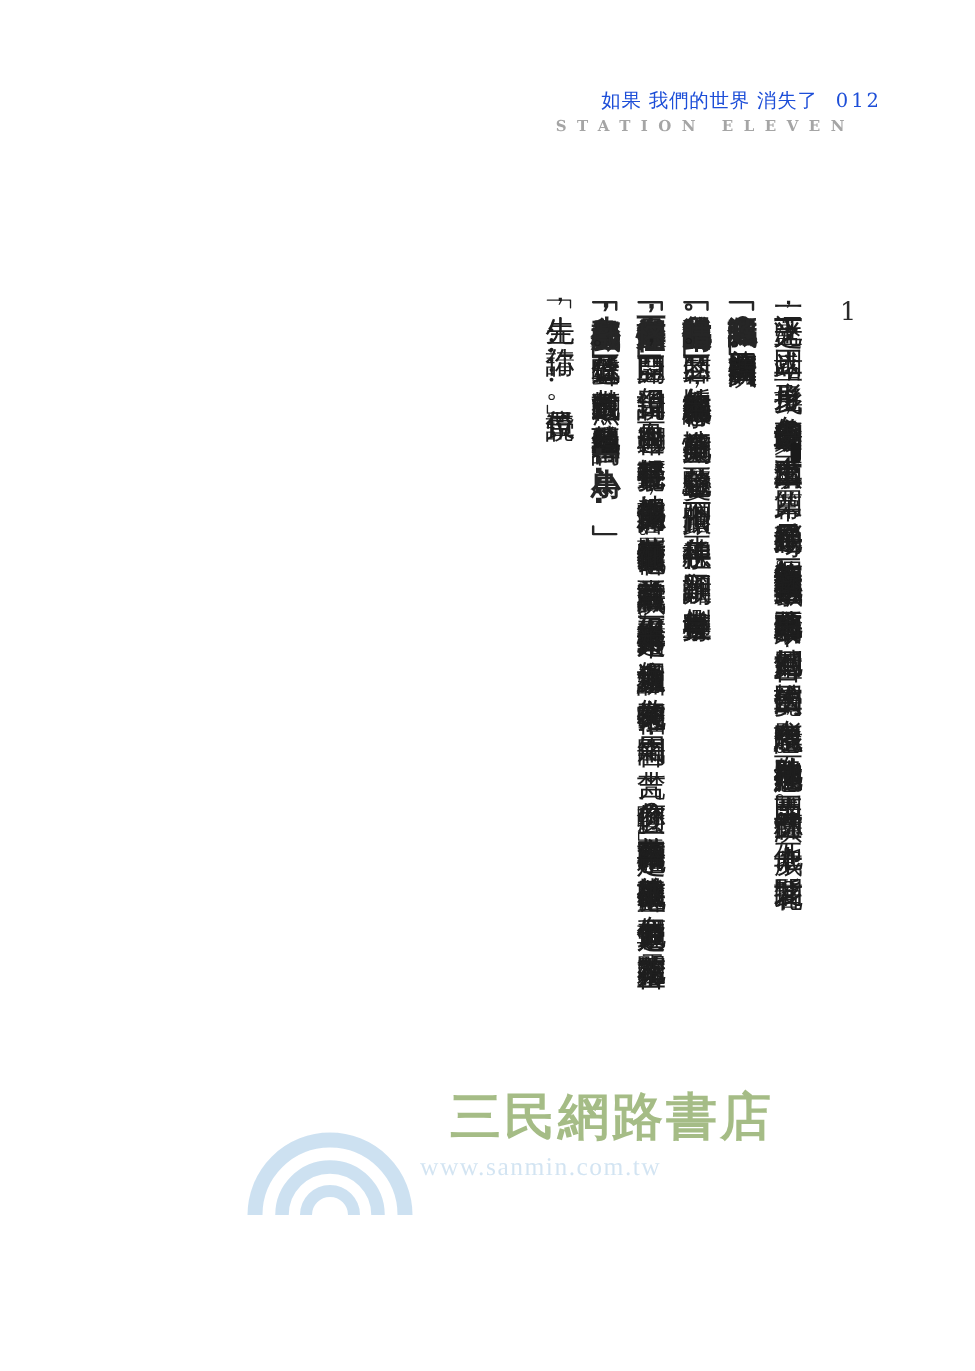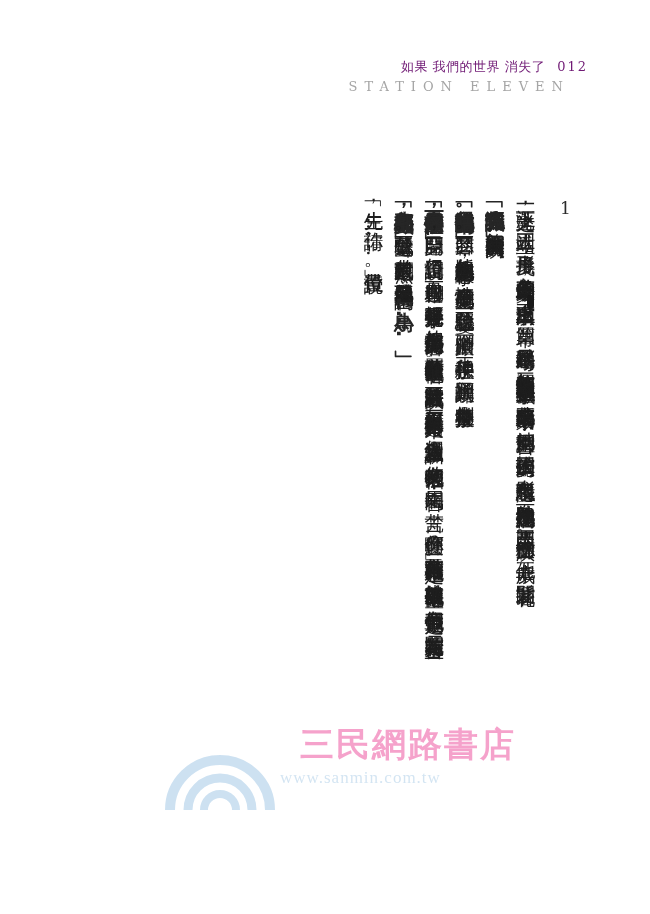--- a/index.html
+++ b/index.html
@@ -16,35 +16,36 @@
       color: #1e1e1e;
     }
     .running-head {
       position: absolute;
       top: 58px;
       right: 62px;
       text-align: right;
     }
     .running-title {
       font-size: 13px;
-      color: #701a75;
+      color: #1d4ed8;
       letter-spacing: 0.5px;
       white-space: nowrap;
     }
     .running-title .page-num {
       margin-left: 12px;
       letter-spacing: 2px;
     }
     .running-sub {
-      font-size: 13px;
+      font-size: 10px;
       color: #a5a5a5;
       letter-spacing: 7px;
       margin-top: 3px;
       margin-right: 18px;
       white-space: nowrap;
+      font-weight: bold;
     }
     .chapter-number {
       position: absolute;
       top: 198px;
       left: 560px;
       font-size: 17px;
       color: #2a2a2a;
     }
     .body-text {
       position: absolute;
@@ -92,21 +93,21 @@
       width: 120px;
       height: 120px;
     }
     .watermark-name {
       position: absolute;
       left: 140px;
       top: 6px;
       font-family: "DejaVu Sans", sans-serif;
       font-size: 34px;
       font-weight: bold;
-      color: #ec4899;
+      color: #4d7c0f;
       letter-spacing: 2px;
       white-space: nowrap;
     }
     .watermark-url {
       position: absolute;
       left: 120px;
       top: 52px;
       font-family: Liberation Serif, serif;
       font-size: 17px;
       color: #a9cbe6;

